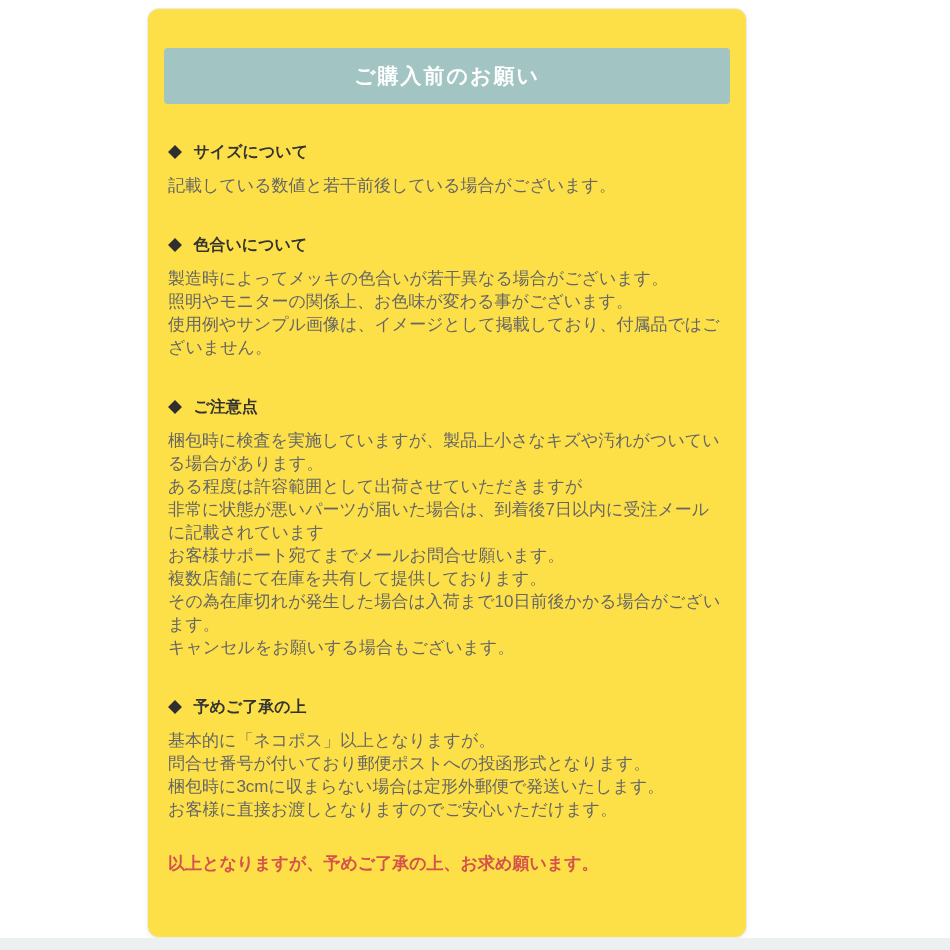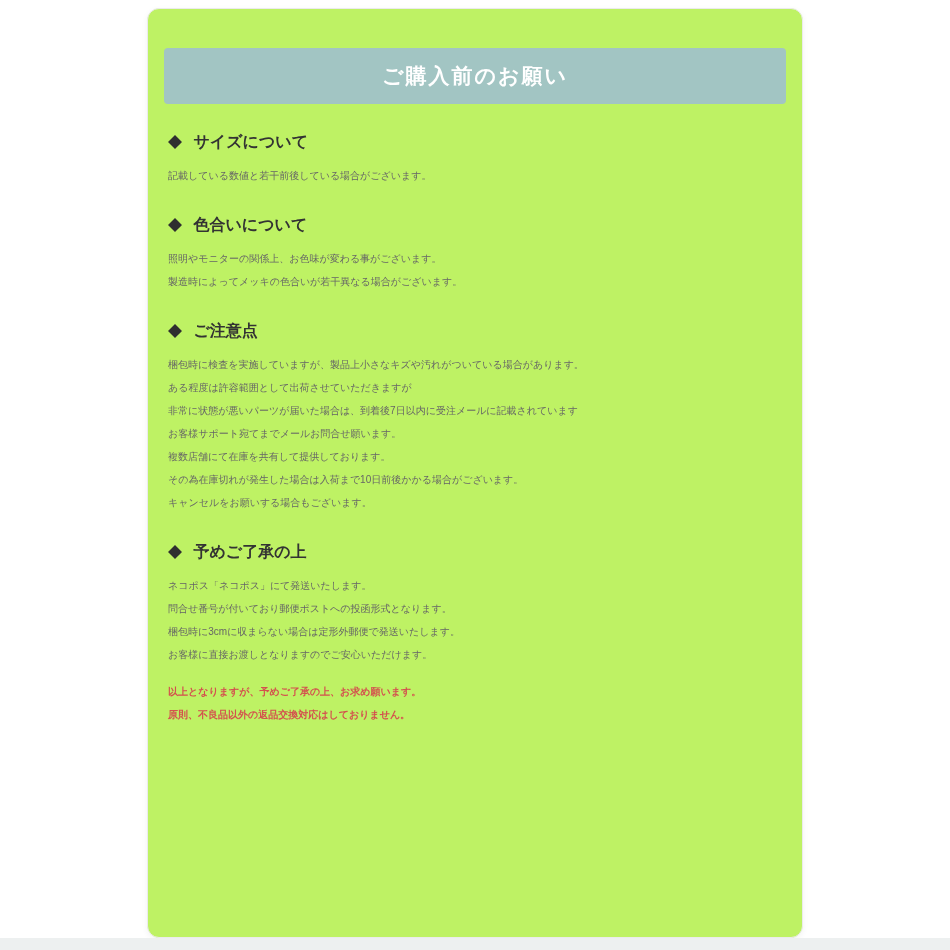--- a/index.html
+++ b/index.html
@@ -19,24 +19,24 @@
     left: 0;
     bottom: 0;
     width: 950px;
     height: 12px;
     background: #edf0f0;
   }
   .card {
     position: absolute;
     left: 147px;
     top: 8px;
-    width: 656px;
+    width: 600px;
     height: 930px;
     box-sizing: border-box;
-    background: #bef264;
+    background: #fde047;
     border: 1px solid #ebebeb;
     border-radius: 12px;
     box-shadow: 0 2px 6px rgba(0,0,0,0.05);
     padding-top: 39px;
     overflow: hidden;
   }
   .banner {
     margin: 0 16px;
     height: 56px;
     background: #a2c5c3;
@@ -46,39 +46,39 @@
     justify-content: center;
     color: #ffffff;
     font-size: 21px;
     font-weight: bold;
     letter-spacing: 2px;
   }
   .content {
     padding: 0 20px;
   }
   .heading {
-    margin: 26px 0 10px 0;
+    margin: 36px 0 10px 0;
     font-size: 16px;
     line-height: 23px;
     font-weight: bold;
     color: #333333;
   }
   .heading .diamond {
     font-size: 14px;
     margin-right: 7px;
     color: #2f2f2f;
   }
   .body-line {
     margin: 0;
-    font-size: 10px;
+    font-size: 17px;
     line-height: 23px;
     color: #666666;
   }
   .warning {
-    margin-top: 14px;
+    margin-top: 31px;
   }
   .warning .body-line {
     color: #d4514e;
     font-weight: bold;
   }
 </style>
 </head>
 <body>
 
 <div class="card">
@@ -92,47 +92,47 @@
     <div class="heading">
       <span class="diamond">◆</span>
       <span>サイズについて</span>
     </div>
     <p class="body-line">記載している数値と若干前後している場合がございます。</p>
 
     <div class="heading">
       <span class="diamond">◆</span>
       <span>色合いについて</span>
     </div>
+    <p class="body-line">製造時によってメッキの色合いが若干異なる場合がございます。</p>
     <p class="body-line">照明やモニターの関係上、お色味が変わる事がございます。</p>
-    <p class="body-line">製造時によってメッキの色合いが若干異なる場合がございます。</p>
 
+    <p class="body-line">使用例やサンプル画像は、イメージとして掲載しており、付属品ではございません。</p>
 
     <div class="heading">
       <span class="diamond">◆</span>
       <span>ご注意点</span>
     </div>
     <p class="body-line">梱包時に検査を実施していますが、製品上小さなキズや汚れがついている場合があります。</p>
     <p class="body-line">ある程度は許容範囲として出荷させていただきますが</p>
     <p class="body-line">非常に状態が悪いパーツが届いた場合は、到着後7日以内に受注メールに記載されています</p>
     <p class="body-line">お客様サポート宛てまでメールお問合せ願います。</p>
 
     <p class="body-line">複数店舗にて在庫を共有して提供しております。</p>
     <p class="body-line">その為在庫切れが発生した場合は入荷まで10日前後かかる場合がございます。</p>
     <p class="body-line">キャンセルをお願いする場合もございます。</p>
 
     <div class="heading">
       <span class="diamond">◆</span>
       <span>予めご了承の上</span>
     </div>
-    <p class="body-line">ネコポス「ネコポス」にて発送いたします。</p>
+    <p class="body-line">基本的に「ネコポス」以上となりますが。</p>
     <p class="body-line">問合せ番号が付いており郵便ポストへの投函形式となります。</p>
     <p class="body-line">梱包時に3cmに収まらない場合は定形外郵便で発送いたします。</p>
     <p class="body-line">お客様に直接お渡しとなりますのでご安心いただけます。</p>
 
     <div class="warning">
       <p class="body-line">以上となりますが、予めご了承の上、お求め願います。</p>
-      <p class="body-line">原則、不良品以外の返品交換対応はしておりません。</p>
     </div>
 
   </div>
 </div>
 
 <div class="bottom-strip"></div>
 
 </body></html>

